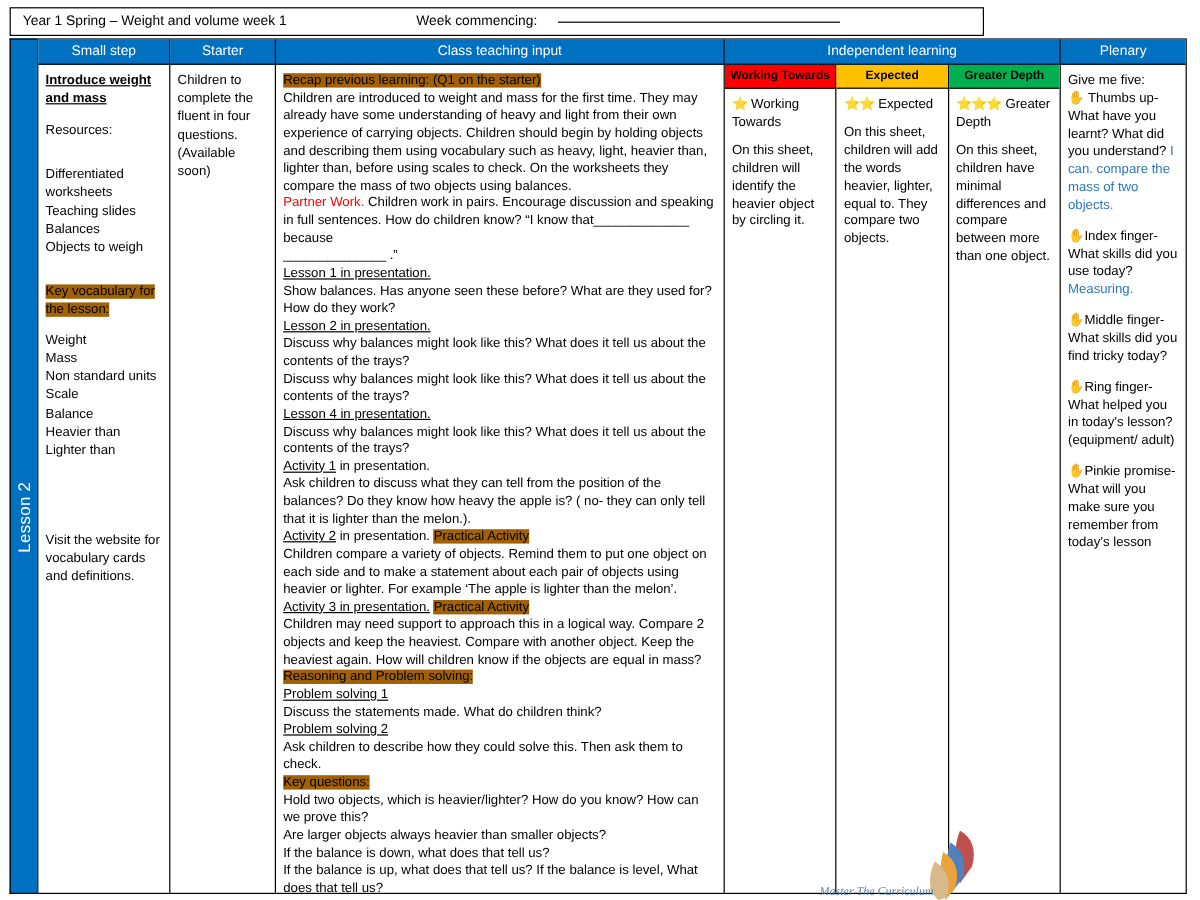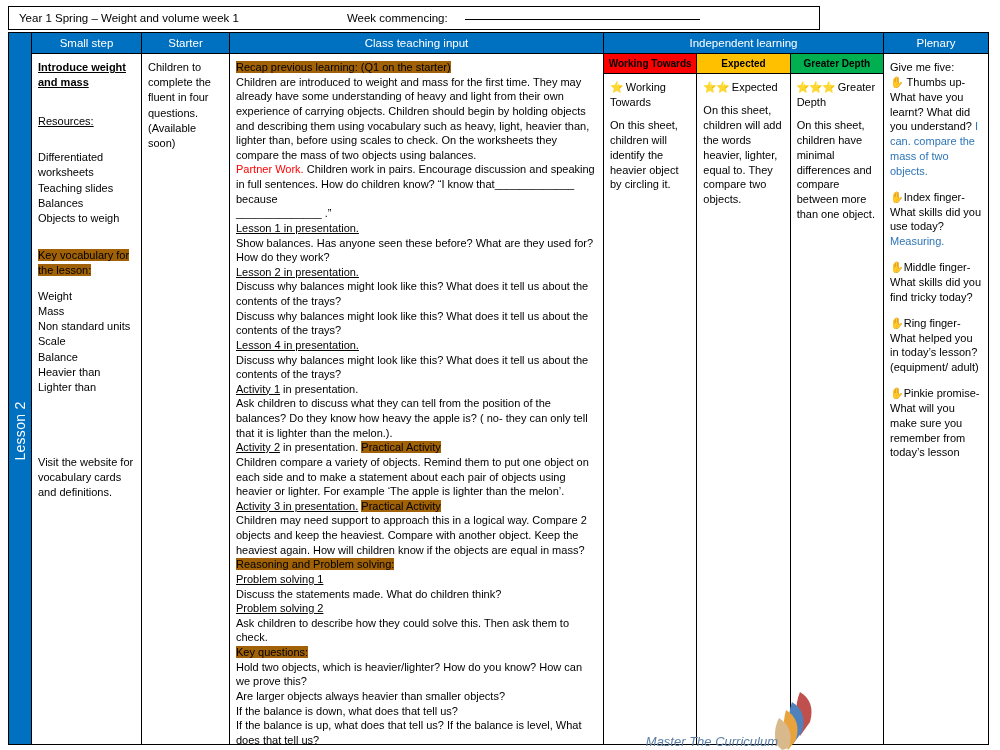--- a/index.html
+++ b/index.html
@@ -112,22 +112,21 @@
   }
   .cell:last-child { border-right: none; }
 
   
   .ss-head {
     font-weight: bold;
     text-decoration: underline;
     line-height: 1.35;
   }
   .ss-sub {
-    text-decoration: underline;
-    margin-top: 24px;
+    margin-top: 12px;
   }
   .ss-list { margin-top: 22px; line-height: 1.38; }
   .hl-green {
     background: #a16207;
     display: inline;
     box-decoration-break: clone;
     -webkit-box-decoration-break: clone;
   }
   .ss-vocab-title { margin-top: 22px; line-height: 1.35; }
   .ss-vocab { margin-top: 11px; line-height: 1.38; }
@@ -192,23 +191,23 @@
     width: 54px;
     height: 58px;
     overflow: hidden;
     pointer-events: none;
   }
   .logo svg { display: block; }
   .logo-word {
     position: absolute;
     right: 50px;
     bottom: 1px;
-    font-family: Liberation Sans, sans-serif;
+    font-family: Liberation Serif, serif;
     font-style: italic;
-    font-size: 13px;
+    font-size: 10px;
     color: #5B7FA6;
     white-space: nowrap;
   }
 </style>
 </head>
 <body>
 
 <div class="page">
 
   <div class="title-bar">

